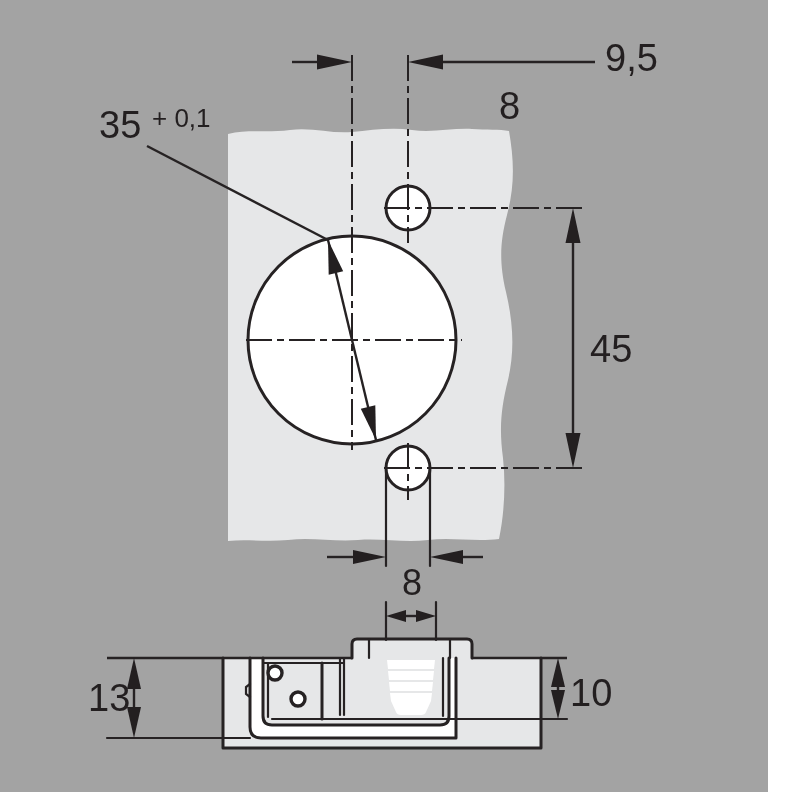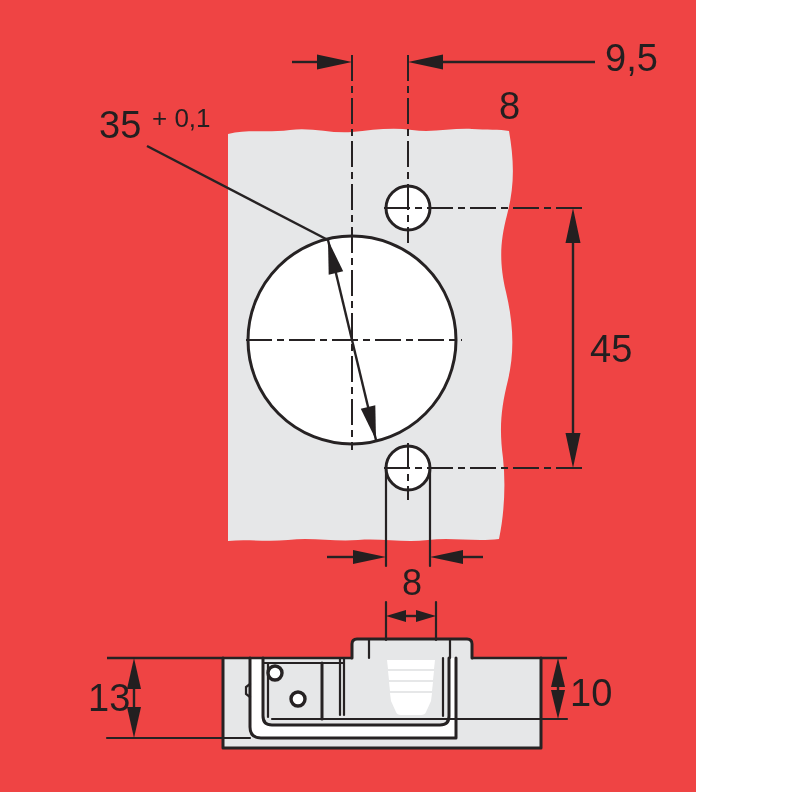--- a/index.html
+++ b/index.html
@@ -1,16 +1,16 @@
 <!DOCTYPE html>
 <html><head>
 <meta charset="utf-8">
 <style>
   html,body{margin:0;padding:0;background:#fff;}
-  .stage{position:relative;width:696px;height:792px;background:#ef4444;overflow:hidden;}
+  .stage{position:relative;width:768px;height:792px;background:#a3a3a3;overflow:hidden;}
   svg{position:absolute;inset:0;}
   .outline{stroke:#262223;stroke-width:3;fill:none;stroke-linejoin:round;stroke-linecap:round;}
   .thin{stroke:#262223;stroke-width:2.2;fill:none;stroke-linecap:round;}
   .dim{stroke:#262223;stroke-width:2.4;fill:none;stroke-linecap:butt;}
   .center{stroke:#262223;stroke-width:2;fill:none;stroke-dasharray:26 5 7 5;}
   .ah{fill:#231f20;stroke:none;}
   .fillpanel{fill:#e6e7e8;stroke:none;}
   .fillwhite{fill:#ffffff;stroke:none;}
   text{font-family:"Liberation Sans","DejaVu Sans",sans-serif;fill:#231f20;}
   .dimtext{font-size:38px;}

